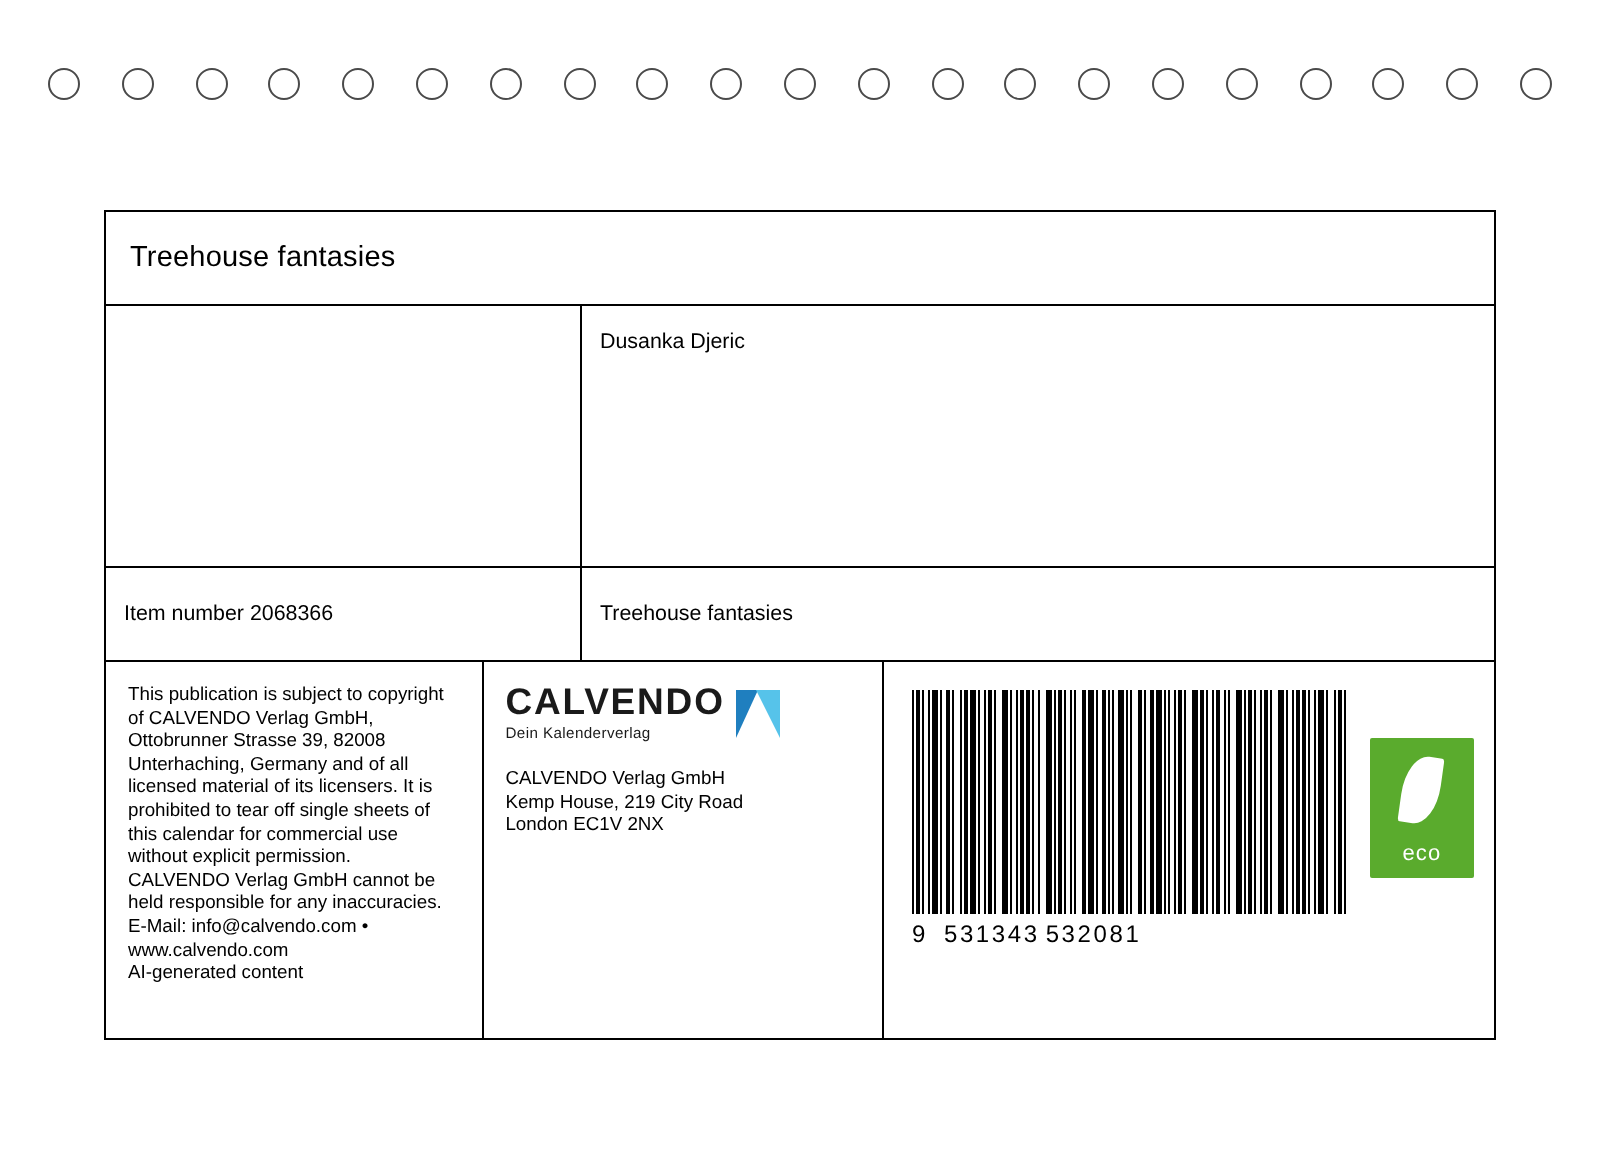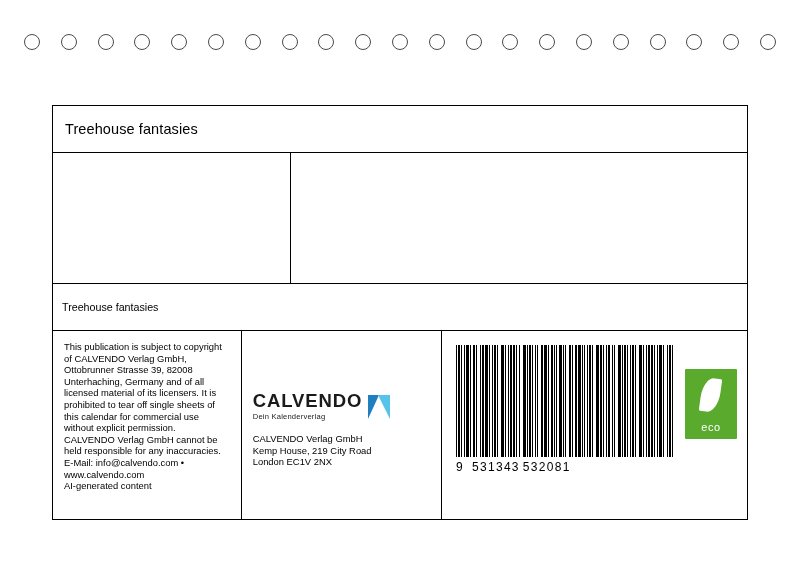--- a/index.html
+++ b/index.html
@@ -130,21 +130,20 @@
     padding: 11px 10px 0 11px;
     display: flex;
     flex-direction: column;
   }
   .isbn {
     font-size: 9.6px;
     color: #000;
     margin-bottom: 0;
   }
   .logo-wrap {
-    margin-top: 50px;
     display: flex;
     align-items: flex-end;
     gap: 4px;
   }
   .logo-text-block {
     display: flex;
     flex-direction: column;
     line-height: 1;
   }
   .logo-main {
@@ -287,23 +286,29 @@
   <div class="card">
 
     <div class="row row-title">
       <div class="cell title-cell">
         <span class="title-text">Treehouse fantasies</span>
       </div>
     </div>
 
     <div class="row row-author">
       <div class="cell col-left-238 divider-right"></div>
+      <div class="cell col-rest">
+        <span class="author-name">Dusanka Djeric</span>
+      </div>
     </div>
 
     <div class="row row-item">
+      <div class="cell col-left-238 divider-right item-cell">
+        <span class="item-number">Item number 2068366</span>
+      </div>
       <div class="cell col-rest item-cell">
         <span class="item-title">Treehouse fantasies</span>
       </div>
     </div>
 
     <div class="row row-legal">
 
       <div class="legal-col divider-right">
         <div class="legal-text">This publication is subject to copyright of CALVENDO Verlag GmbH, Ottobrunner Strasse 39, 82008 Unterhaching, Germany and of all licensed material of its licensers. It is prohibited to tear off single sheets of this calendar for commercial use without explicit permission.
 CALVENDO Verlag GmbH cannot be held responsible for any inaccuracies.

